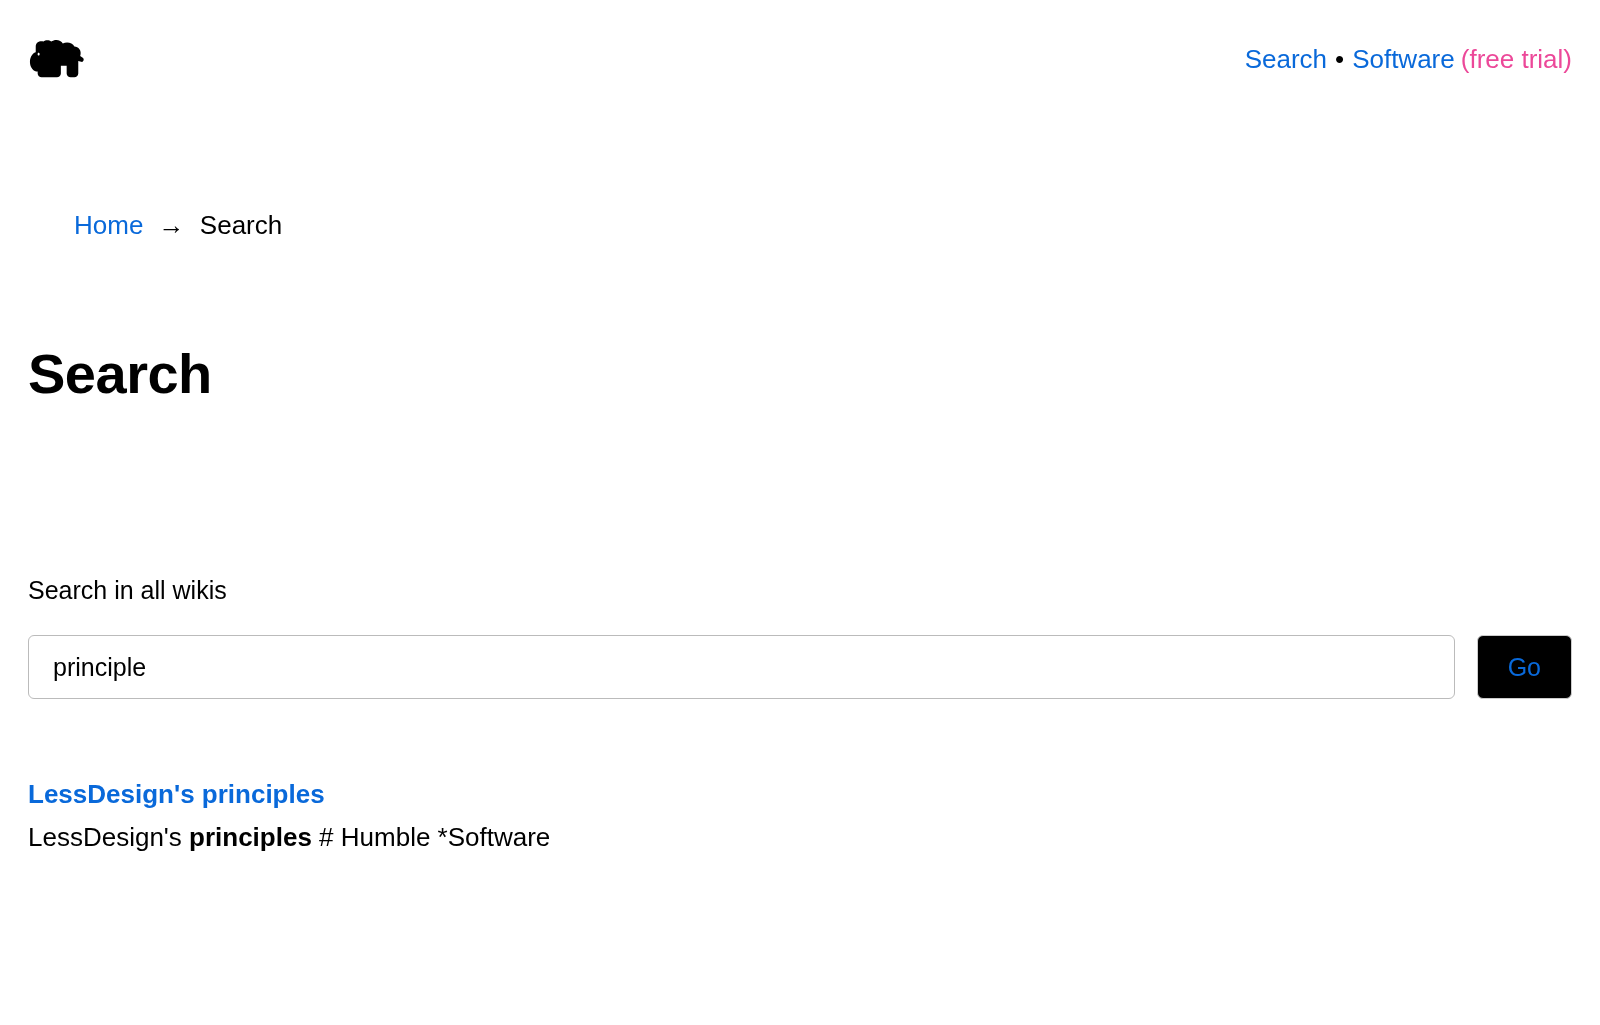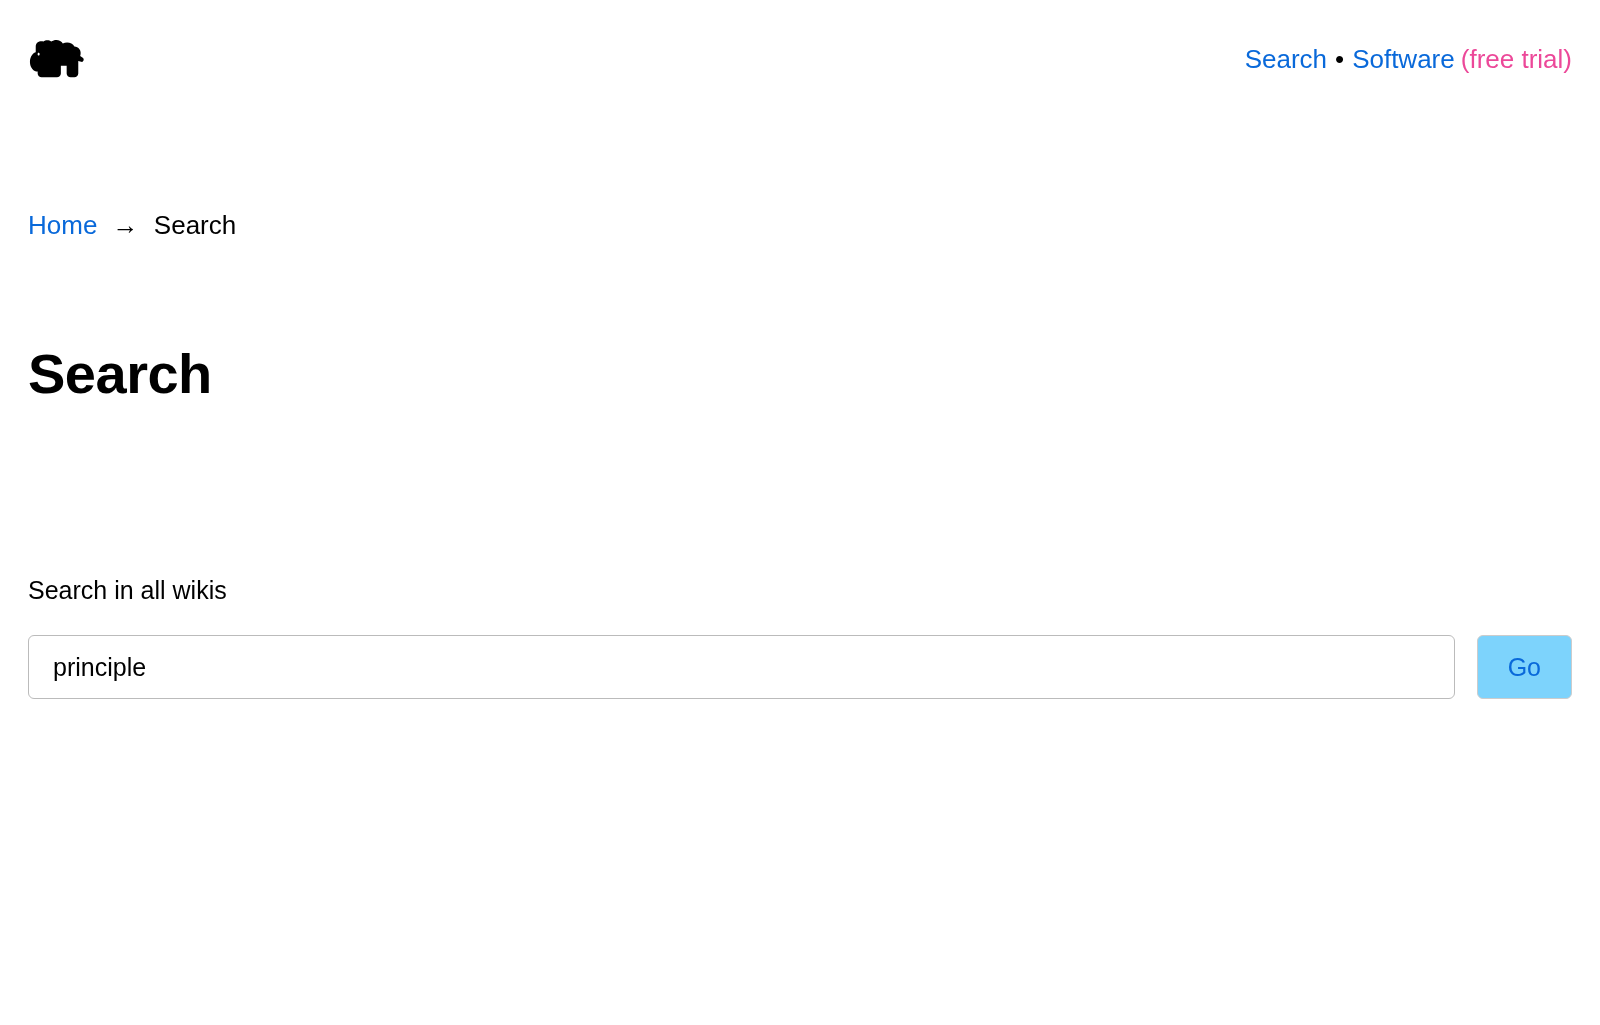--- a/index.html
+++ b/index.html
@@ -40,20 +40,21 @@
       color: #ec4899;
       margin-left: 6px;
     }
     .breadcrumb {
       font-size: 26px;
       margin-bottom: 100px;
     }
     .breadcrumb a {
       color: #0969da;
       text-decoration: none;
+      margin-left: 46px;
     }
     .breadcrumb-arrow {
       color: #000;
       margin: 0 8px;
     }
     .breadcrumb-current {
       color: #000;
     }
     h1.page-title {
       font-size: 56px;
@@ -77,21 +78,21 @@
       font-size: 25px;
       border: 1px solid #bbb;
       border-radius: 6px;
       font-family: inherit;
     }
     .search-button {
       height: 64px;
       padding: 0 30px;
       font-size: 25px;
       color: #0969da;
-      background: #7dd3fc;
+      background: #000000;
       border: 1px solid #ccc;
       border-radius: 6px;
       cursor: pointer;
       font-family: inherit;
     }
     .result-title {
       font-size: 26px;
       font-weight: 700;
     }
     .result-title a {
@@ -132,13 +133,17 @@
 <h1 class="page-title">Search</h1>
 
 <div class="search-label">Search in all wikis</div>
 
 <div class="search-row">
   <input type="text" class="search-input" value="principle" style="">
   <button class="search-button">Go</button>
 </div>
 
 <div class="result">
+  <div class="result-title">
+    <a href="#">LessDesign's principles</a>
+  </div>
+  <div class="result-snippet"><span>LessDesign's </span><span class="hl">principles</span><span> # Humble *Software</span></div>
 </div>
 
 </body></html>

